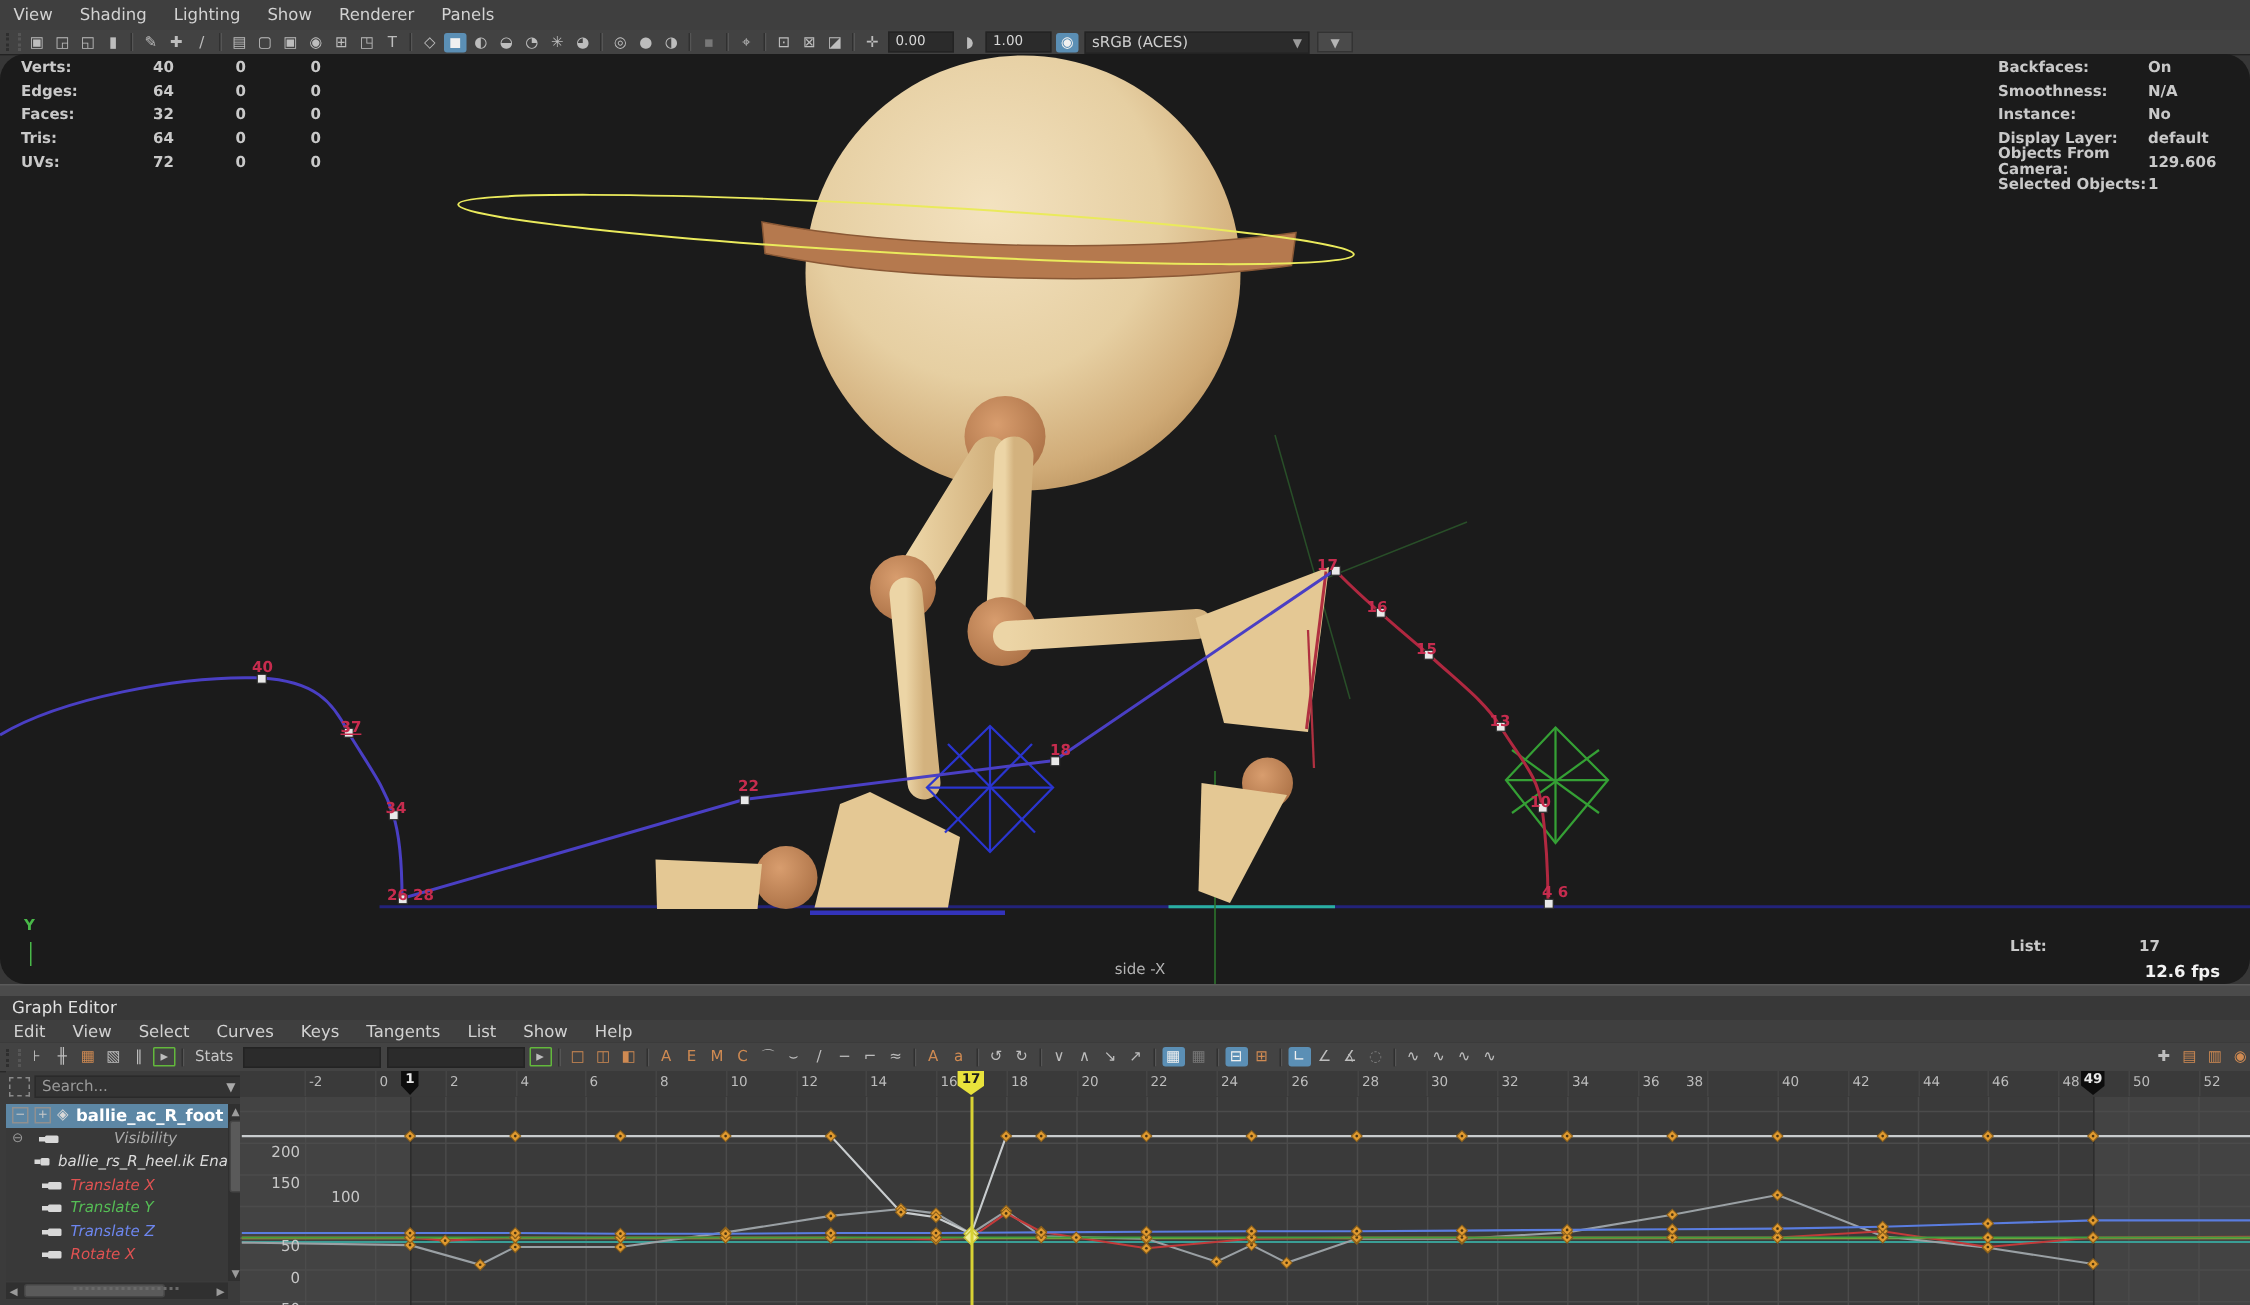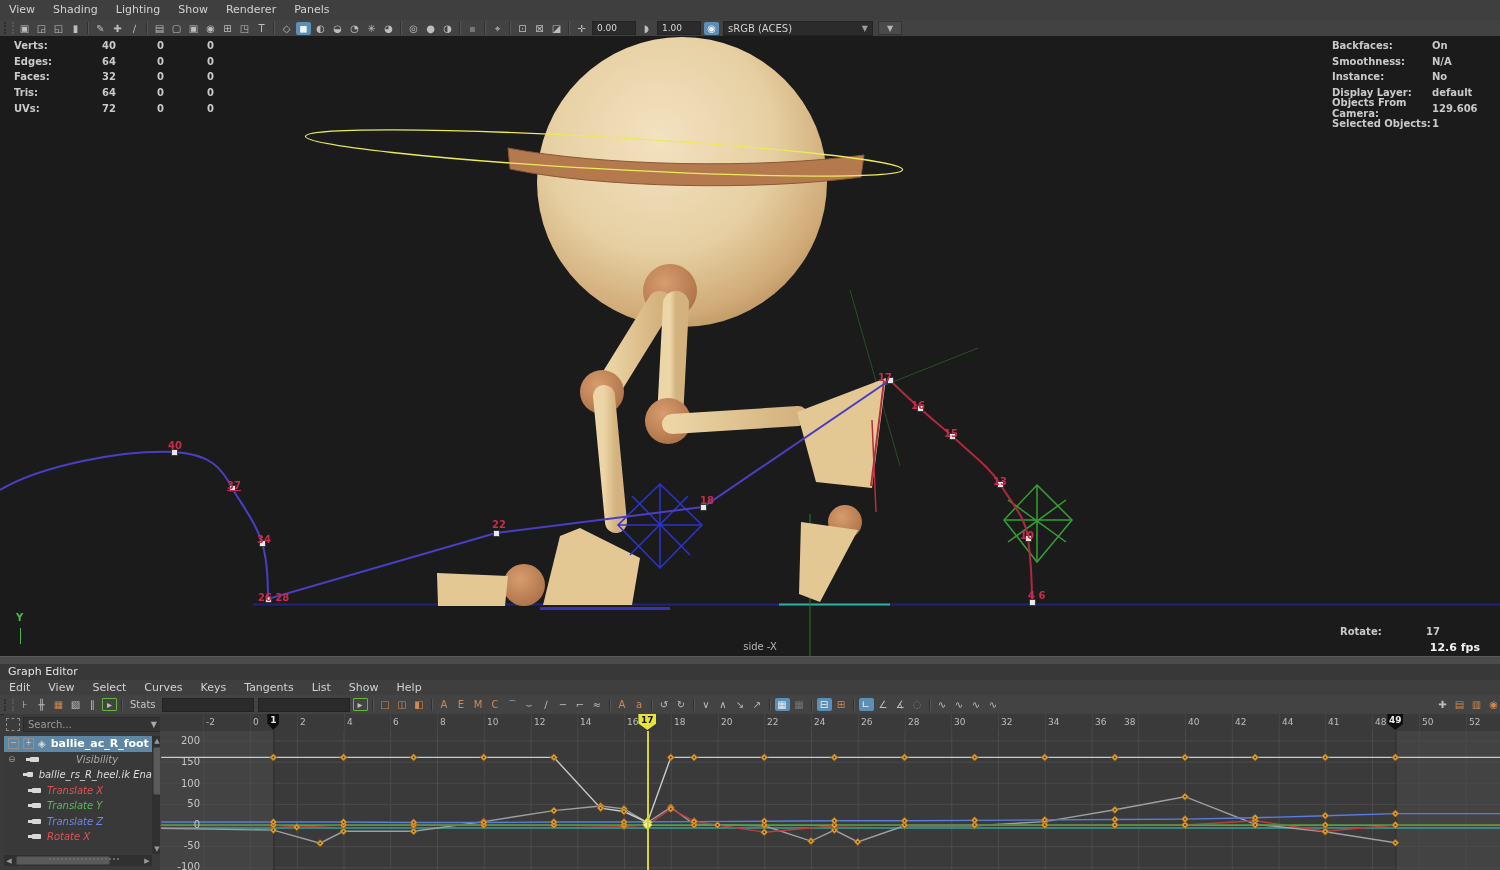--- a/index.html
+++ b/index.html
@@ -22,21 +22,21 @@
   .tlabel{font-size:10px;color:#c6c6c6;margin:0 4px;}
   .tfield{display:inline-block;min-width:34px;height:12px;background:#2b2b2b;border:1px solid #232323;
     color:#d8d8d8;font-size:9px;line-height:12px;padding:0 4px;margin:0 2px;text-align:left;}
   .tfield.stats{min-width:82px;}
   .tdd{display:inline-flex;width:140px;height:13px;background:#2b2b2b;border:1px solid #232323;color:#cfcfcf;
     font-size:10px;line-height:13px;padding:0 4px;margin:0 3px;align-items:center;}
   .tdd .dd-arrow{margin-left:auto;color:#9a9a9a;font-size:8px;}
   .dd-arrow-out{width:22px;height:12px;background:#4a4a4a;border:1px solid #333;color:#b5b5b5;font-size:8px;
     display:inline-flex;align-items:center;justify-content:center;margin-left:2px;}
   
-  #viewport{position:absolute;left:0;top:36px;width:1500px;height:620px;background:#1b1b1b;overflow:hidden;}
+  #viewport{position:absolute;left:0;top:36px;width:1500px;height:620px;background:#1b1b1b;overflow:hidden;border-radius:17px;}
   #scene{position:absolute;left:0;top:0;}
   .hud{position:absolute;font-size:10px;font-weight:bold;color:#c9c9c9;}
   #hud-left{left:14px;top:2px;}
   .hud-row{display:flex;height:15.6px;align-items:center;}
   .hud-row .hl{width:72px;}
   .hud-row .hv1{width:30px;text-align:right;}
   .hud-row .hv2{width:48px;text-align:right;}
   .hud-row .hv3{width:50px;text-align:right;}
   #hud-right{left:1332px;top:2px;}
   .hud-row .hrl{width:100px;}
@@ -82,21 +82,21 @@
   
   #ge-timeline{position:absolute;left:160px;top:50px;width:1340px;height:17px;background:#3a3a3a;border-bottom:1px solid #2b2b2b;overflow:hidden;}
   .tick-label{position:absolute;top:3px;font-size:9px;color:#bdbdbd;}
   .tick-line{position:absolute;top:0;width:1px;height:17px;background:#444;}
   .flag{position:absolute;top:0px;height:16px;font-size:9px;font-weight:bold;text-align:center;line-height:13px;
     clip-path:polygon(0 0,100% 0,100% 60%,50% 100%,0 60%);}
   .flag.black{background:#0d0d0d;color:#e8e8e8;}
   .flag.yellow{background:#e8e23c;color:#1a1a1a;}
   #ge-graph{position:absolute;left:160px;top:67px;width:1340px;height:139px;background:#434343;overflow:hidden;}
   #graph-svg{position:absolute;left:0;top:0;}
-  .val-label{position:absolute;left:0;width:40px;text-align:right;font-size:10px;color:#c6c6c6;}
+  .val-label{position:absolute;left:0;width:40px;text-align:right;font-size:10px;color:#c6c6c6;margin-top:28px;}
   #cur-frame-line{position:absolute;top:0;width:2px;height:139px;background:#d8d234;}
 </style>
 </head>
 <body>
 
 <div id="app">
 
   <div id="menubar">
       <span class="menu-item">View</span>
       <span class="menu-item">Shading</span>
@@ -308,21 +308,21 @@
         <span class="trail-label" style="left: 878px; top: 336px;">17</span>
         <span class="trail-label" style="left: 911px; top: 364px;">16</span>
         <span class="trail-label" style="left: 944px; top: 392px;">15</span>
         <span class="trail-label" style="left: 993px; top: 440px;">13</span>
         <span class="trail-label" style="left: 1020px; top: 494px;">10</span>
         <span class="trail-label" style="left: 1028px; top: 554px;">4 6</span>
       </div>
     <div id="camera-label">side -X</div>
     <div id="frame-hud">
       <div class="fr">
-        <span class="frl">Rotate:</span>
+        <span class="frl">List:</span>
         <span class="frv">17</span>
       </div>
     </div>
     <div id="fps">12.6 fps</div>
     <div id="axis-gizmo">
       <span class="ax-lbl">Y</span>
       <span class="ax-y"></span>
     </div>
   </div>
 
@@ -506,21 +506,21 @@
         <span class="tick-label" style="left: 935px;">36</span>
         <span class="tick-line" style="left: 978px;"></span>
         <span class="tick-label" style="left: 964px;">38</span>
         <span class="tick-line" style="left: 1025px;"></span>
         <span class="tick-label" style="left: 1028px;">40</span>
         <span class="tick-line" style="left: 1072px;"></span>
         <span class="tick-label" style="left: 1075px;">42</span>
         <span class="tick-line" style="left: 1119px;"></span>
         <span class="tick-label" style="left: 1122px;">44</span>
         <span class="tick-line" style="left: 1165px;"></span>
-        <span class="tick-label" style="left: 1168px;">41</span>
+        <span class="tick-label" style="left: 1168px;">46</span>
         <span class="tick-line" style="left: 1212px;"></span>
         <span class="tick-label" style="left: 1215px;">48</span>
         <span class="tick-line" style="left: 1259px;"></span>
         <span class="tick-label" style="left: 1262px;">50</span>
         <span class="tick-line" style="left: 1306px;"></span>
         <span class="tick-label" style="left: 1309px;">52</span>
         <span class="flag black" style="width: 12px; left: 107.375px;">1</span>
         <span class="flag black" style="width: 16px; left: 1227.38px;">49</span>
         <span class="flag yellow" style="width: 18px; left: 478.375px;">17</span>
       </div>
@@ -768,21 +768,21 @@
           <path d="M 1165.25 81.105 L 1168.85 84.705 L 1165.25 88.30499999999999 L 1161.65 84.705 Z" fill="#e09a30" stroke="#8a5f1a" stroke-width="0.7"></path>
           <circle cx="1165.25" cy="84.705" r="0.9" fill="#4a3410"></circle>
           <path d="M 1235.375 78.9925 L 1238.975 82.5925 L 1235.375 86.1925 L 1231.775 82.5925 Z" fill="#e09a30" stroke="#8a5f1a" stroke-width="0.7"></path>
           <circle cx="1235.375" cy="82.5925" r="0.9" fill="#4a3410"></circle>
           <path d="M 487.375 86.86500000000001 L 491.975 91.465 L 487.375 96.065 L 482.775 91.465 Z" fill="#f2ee9a" stroke="#c8c23a" stroke-width="1"></path>
           <path d="M 487.375 89.4 L 491.975 94 L 487.375 98.6 L 482.775 94 Z" fill="#f2ee9a" stroke="#c8c23a" stroke-width="1"></path>
         </svg>
       <div id="val-labels">
           <div class="val-label" style="top: 3.5px;">200</div>
           <div class="val-label" style="top: 24.625px;">150</div>
-          <div class="val-label" style="top: 47px;">100</div>
+          <div class="val-label" style="top: 34px; padding-left: 40px;">100</div>
           <div class="val-label" style="top: 66.875px;">50</div>
           <div class="val-label" style="top: 88px;">0</div>
           <div class="val-label" style="top: 109.125px;">-50</div>
           <div class="val-label" style="top: 130.25px;">-100</div>
         </div>
       <div id="cur-frame-line" style="left: 486.875px;"></div>
     </div>
   </div>
 
 </div>

